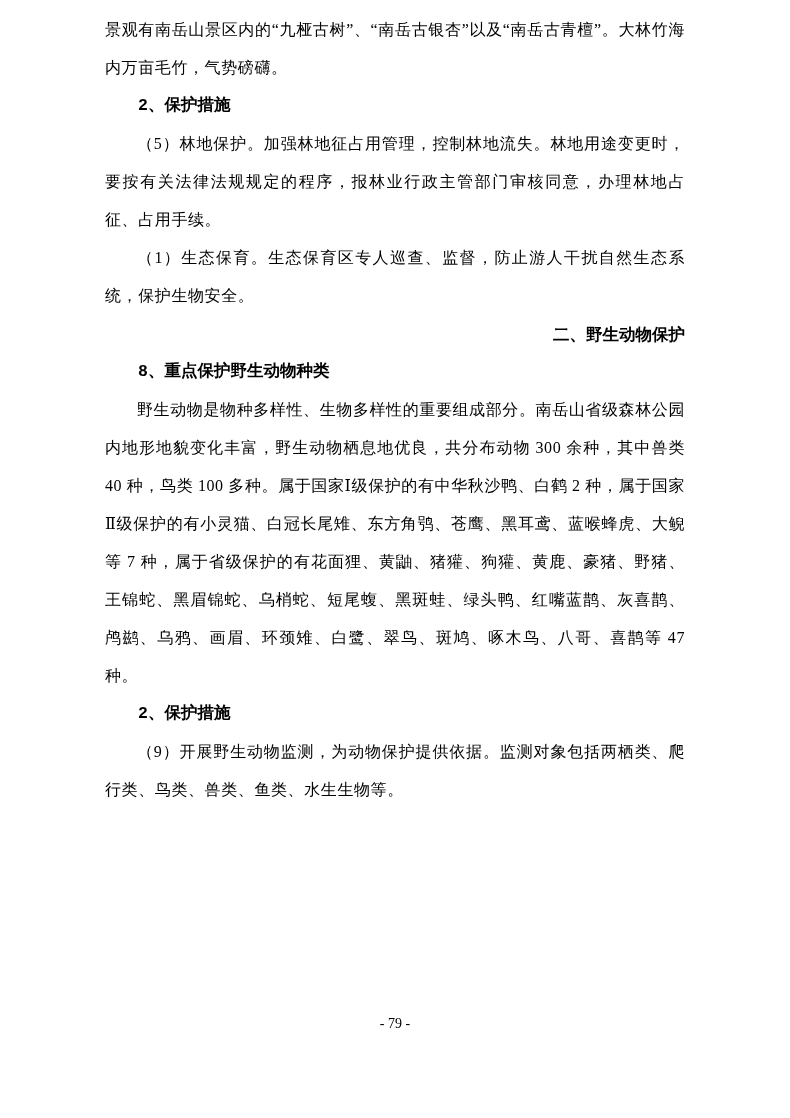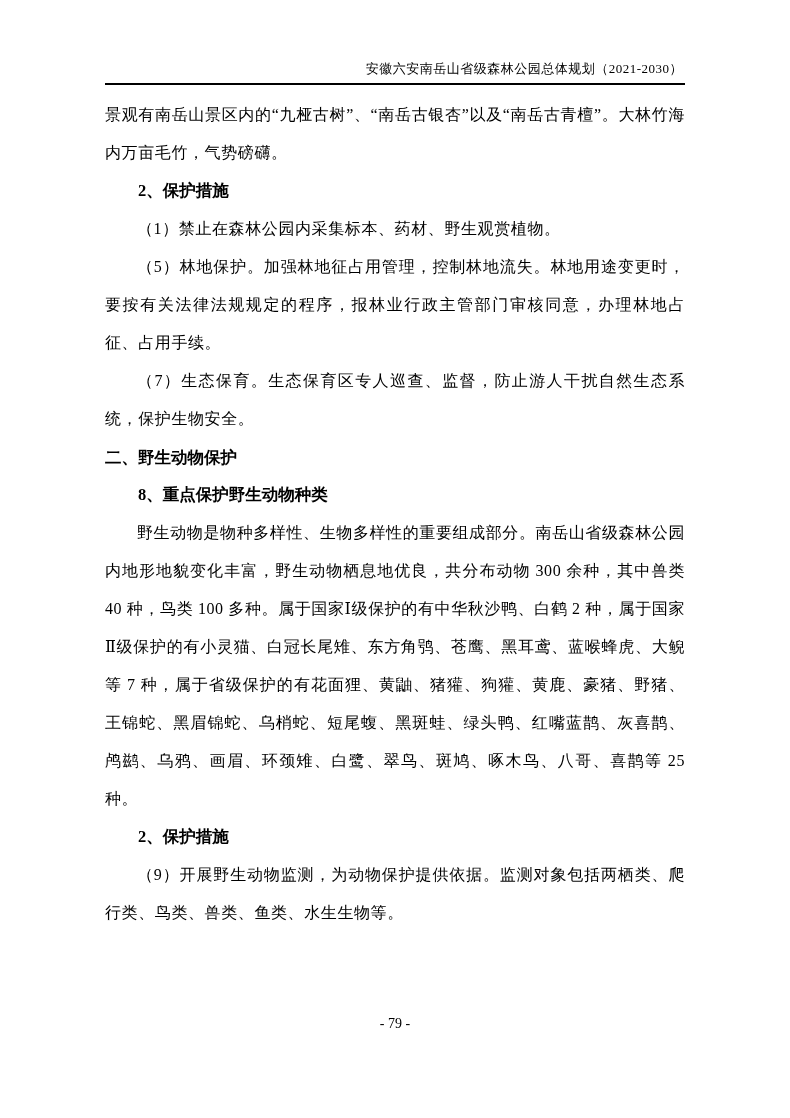--- a/index.html
+++ b/index.html
@@ -49,25 +49,25 @@
     margin: 0;
   }
   .para.indent {
     text-indent: 2em;
   }
   .heading-main {
     font-family: "Liberation Sans", "DejaVu Sans", sans-serif;
     font-weight: bold;
     font-size: 16.5px;
     line-height: 38px;
-    text-align: left;
+    text-align: right;
     margin: 0;
   }
   .heading-sub {
-    font-family: Liberation Serif, serif;
+    font-family: Liberation Mono, monospace;
     font-weight: bold;
     font-size: 16.5px;
     line-height: 38px;
     text-align: left;
     text-indent: 2em;
     margin: 0;
   }
   .page-footer {
     position: absolute;
     left: 0;
@@ -77,33 +77,28 @@
     font-size: 14px;
     line-height: 24px;
     font-family: Liberation Serif, serif;
   }
 </style>
 </head>
 <body>
 
 <div class="page">
   <div class="content">
-    <div class="page-header">
-      <div class="header-title">安徽六安南岳山省级森林公园总体规划（2021-2030）</div>
-      <div class="header-rule"></div>
-    </div>
     <div class="doc-body" id="doc-body">
         <div class="para">景观有南岳山景区内的“九桠古树”、“南岳古银杏”以及“南岳古青檀”。大林竹海内万亩毛竹，气势磅礴。</div>
         <div class="heading-sub">2、保护措施</div>
-        <div class="para indent">（1）禁止在森林公园内采集标本、药材、野生观赏植物。</div>
         <div class="para indent">（5）林地保护。加强林地征占用管理，控制林地流失。林地用途变更时，要按有关法律法规规定的程序，报林业行政主管部门审核同意，办理林地占征、占用手续。</div>
-        <div class="para indent">（7）生态保育。生态保育区专人巡查、监督，防止游人干扰自然生态系统，保护生物安全。</div>
+        <div class="para indent">（1）生态保育。生态保育区专人巡查、监督，防止游人干扰自然生态系统，保护生物安全。</div>
         <div class="heading-main">二、野生动物保护</div>
         <div class="heading-sub">8、重点保护野生动物种类</div>
-        <div class="para indent">野生动物是物种多样性、生物多样性的重要组成部分。南岳山省级森林公园内地形地貌变化丰富，野生动物栖息地优良，共分布动物 300 余种，其中兽类 40 种，鸟类 100 多种。属于国家Ⅰ级保护的有中华秋沙鸭、白鹤 2 种，属于国家Ⅱ级保护的有小灵猫、白冠长尾雉、东方角鸮、苍鹰、黑耳鸢、蓝喉蜂虎、大鲵等 7 种，属于省级保护的有花面狸、黄鼬、猪獾、狗獾、黄鹿、豪猪、野猪、王锦蛇、黑眉锦蛇、乌梢蛇、短尾蝮、黑斑蛙、绿头鸭、红嘴蓝鹊、灰喜鹊、鸬鹚、乌鸦、画眉、环颈雉、白鹭、翠鸟、斑鸠、啄木鸟、八哥、喜鹊等 25 种。</div>
+        <div class="para indent">野生动物是物种多样性、生物多样性的重要组成部分。南岳山省级森林公园内地形地貌变化丰富，野生动物栖息地优良，共分布动物 300 余种，其中兽类 40 种，鸟类 100 多种。属于国家Ⅰ级保护的有中华秋沙鸭、白鹤 2 种，属于国家Ⅱ级保护的有小灵猫、白冠长尾雉、东方角鸮、苍鹰、黑耳鸢、蓝喉蜂虎、大鲵等 7 种，属于省级保护的有花面狸、黄鼬、猪獾、狗獾、黄鹿、豪猪、野猪、王锦蛇、黑眉锦蛇、乌梢蛇、短尾蝮、黑斑蛙、绿头鸭、红嘴蓝鹊、灰喜鹊、鸬鹚、乌鸦、画眉、环颈雉、白鹭、翠鸟、斑鸠、啄木鸟、八哥、喜鹊等 47 种。</div>
         <div class="heading-sub">2、保护措施</div>
         <div class="para indent">（9）开展野生动物监测，为动物保护提供依据。监测对象包括两栖类、爬行类、鸟类、兽类、鱼类、水生生物等。</div>
       </div>
   </div>
   <div class="page-footer">
     <span>- 79 -</span>
   </div>
 </div>
 
 </body></html>

